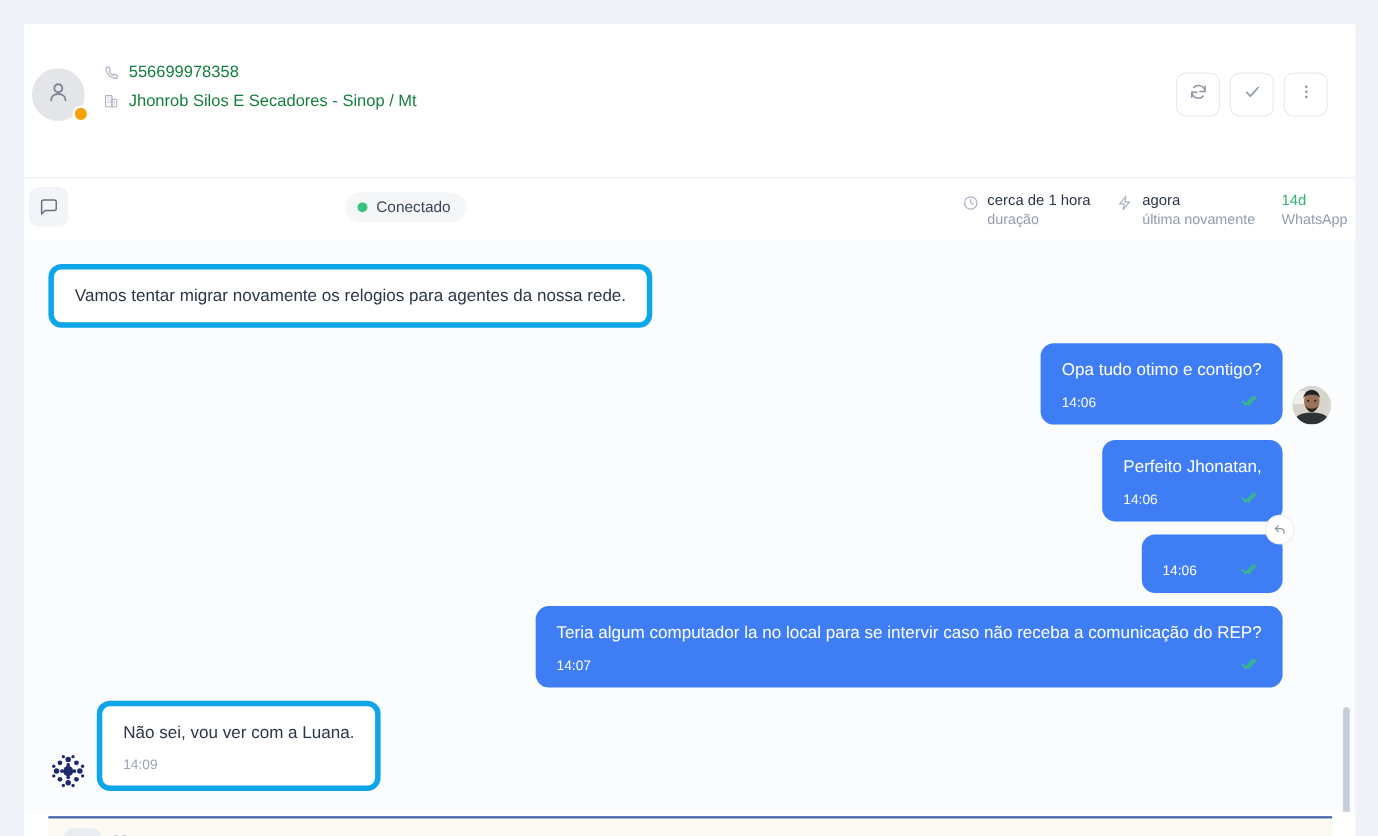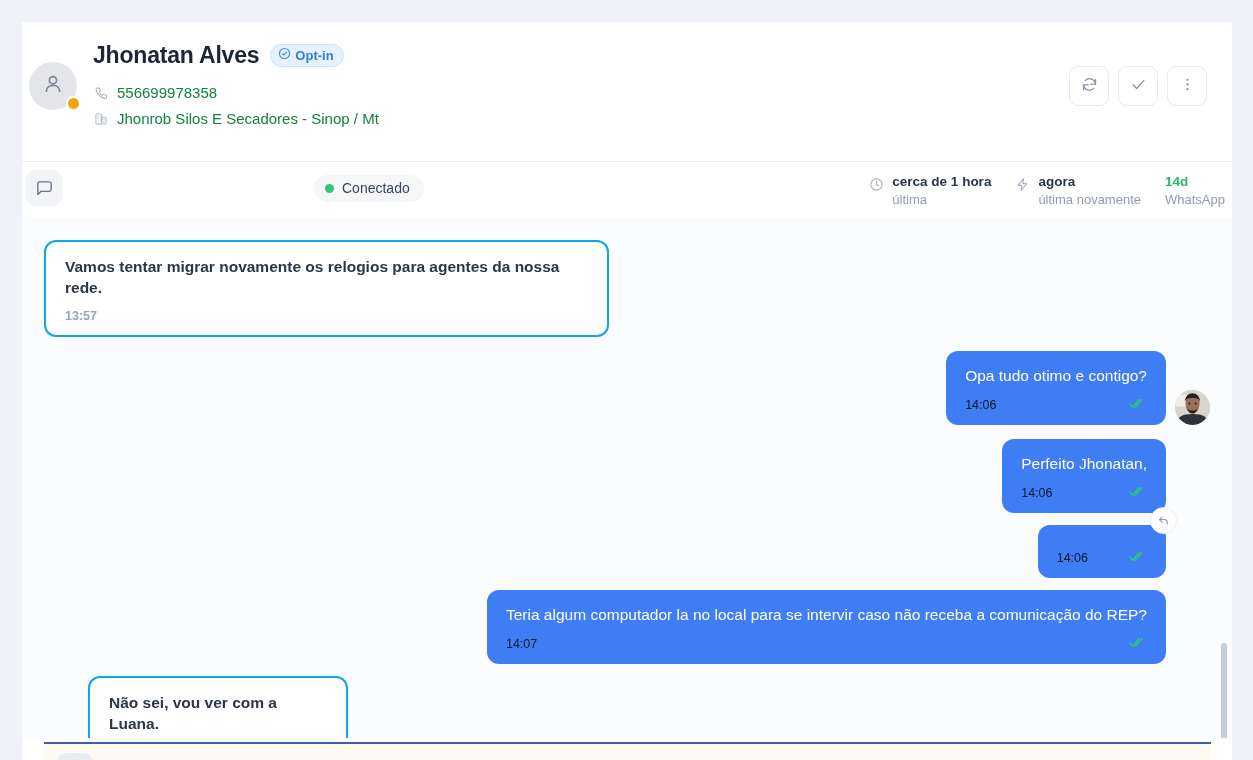--- a/index.html
+++ b/index.html
@@ -72,40 +72,40 @@
     position: absolute; left: 292px; top: 13px;
     display: inline-flex; align-items: center; gap: 8px;
     background: #f4f6f8; border-radius: 14px; padding: 5px 14px 6px 11px;
     font-size: 14px; color: #3a4557;
   }
   .conn-dot { width: 9px; height: 9px; border-radius: 50%; background: #37c37e; }
 
   .stats { position: absolute; right: 7px; top: 12px; display: flex; align-items: flex-start; gap: 24px; }
   .stat { display: flex; align-items: flex-start; gap: 8px; }
   .stat .sicon { color: #aab3c1; margin-top: 3px; }
-  .stat .sval { font-size: 13.5px; font-weight: bold; color: #2b3647; line-height: 1.15; }
+  .stat .sval { font-size: 13.5px; font-weight: normal; color: #2b3647; line-height: 1.15; }
   .stat .slab { font-size: 13px; color: #929cab; margin-top: 2px; }
   .stat.green .sval { color: #2fb36f; }
 
   
   .convo {
     position: absolute; left: 0; right: 0; top: 196px; bottom: 22px;
     background: #fbfcfe; padding: 22px 22px 0 22px; overflow: hidden;
   }
   .row { display: flex; align-items: flex-end; margin-bottom: 8px; }
   .row.in { justify-content: flex-start; }
   .row.out { justify-content: flex-end; align-items: flex-end; }
   .bubble { position: relative; border-radius: 12px; padding: 15px 19px 12px 19px; max-width: 740px; }
-  .bubble.in { background: #fff; border: 2px solid #0ea5e9; font-weight: bold; }
+  .bubble.in { background: #fff; border: 5px solid #0ea5e9; }
   .bubble.out { background: #3f7df4; }
   .btext { font-size: 15.5px; color: #2b3647; line-height: 1.35; }
   .bubble.out .btext { color: #fff; }
   .bmeta { display: flex; align-items: center; justify-content: space-between; margin-top: 10px; gap: 40px; }
   .btime { font-size: 12.5px; color: #9aa4b2; }
-  .bubble.out .btime { color: #0f172a; }
+  .bubble.out .btime { color: #ffffff; }
   .ticks { color: #35c06f; font-size: 13px; letter-spacing: -3px; }
   .msg-avatar-img {
     width: 35px; height: 35px; border-radius: 50%; margin-left: 9px; flex: 0 0 auto;
     background: #cfd6de; overflow: hidden;
   }
   .msg-avatar-logo {
     width: 36px; height: 36px; border-radius: 50%; margin-right: 8px; flex: 0 0 auto;
     background: #fbfcfe; display: flex; align-items: center; justify-content: center;
   }
   .reply-fab {
@@ -145,32 +145,20 @@
             <svg width="24" height="24" viewBox="0 0 24 24" fill="none" stroke="#7c8595" stroke-width="1.7" stroke-linecap="round">
               <circle cx="12" cy="8.2" r="3.6"></circle>
               <path d="M5.4 19.2c0-3.6 3-5.8 6.6-5.8s6.6 2.2 6.6 5.8"></path>
             </svg>
           </span>
         </div>
         <div class="status-dot"></div>
       </div>
 
       <div class="hdr-main">
-        <div class="name-row">
-          <span class="contact-name">Jhonatan Alves</span>
-          <span class="optin-badge">
-            <span>
-              <svg width="13" height="13" viewBox="0 0 24 24" fill="none" stroke="#3f8ddb" stroke-width="2.1" stroke-linecap="round" stroke-linejoin="round">
-                <circle cx="12" cy="12" r="9.3"></circle>
-                <path d="M8 12.2l2.8 2.8L16.3 9.3"></path>
-              </svg>
-            </span>
-            <span>Opt-in</span>
-          </span>
-        </div>
 
         <div class="meta-line phone-line">
           <span class="glyph">
             <svg width="14" height="14" viewBox="0 0 24 24" fill="none" stroke="#aab3c1" stroke-width="1.8" stroke-linecap="round" stroke-linejoin="round">
               <path d="M21.5 16.9v2.6a1.8 1.8 0 0 1-2 1.8 17.8 17.8 0 0 1-7.7-2.8 17.5 17.5 0 0 1-5.4-5.4A17.8 17.8 0 0 1 3.6 5.4a1.8 1.8 0 0 1 1.8-2H8a1.8 1.8 0 0 1 1.8 1.5c.1 1 .35 1.9.7 2.8a1.8 1.8 0 0 1-.4 1.9L9 10.7a14 14 0 0 0 5.4 5.4l1.1-1.1a1.8 1.8 0 0 1 1.9-.4c.9.35 1.8.6 2.8.7a1.8 1.8 0 0 1 1.5 1.8z"></path>
             </svg>
           </span>
           <span>556699978358</span>
         </div>
 
@@ -234,21 +222,21 @@
 
         <div class="stat">
           <span class="sicon">
             <svg width="15" height="15" viewBox="0 0 24 24" fill="none" stroke="#aab3c1" stroke-width="1.8" stroke-linecap="round">
               <circle cx="12" cy="12" r="9"></circle>
                 <path d="M12 6.8V12l3.4 2"></path>
             </svg>
           </span>
           <span>
             <span class="sval" style="display:block">cerca de 1 hora</span>
-            <span class="slab" style="display:block">última</span>
+            <span class="slab" style="display:block">duração</span>
           </span>
         </div>
 
         <div class="stat">
           <span class="sicon">
             <svg width="15" height="15" viewBox="0 0 24 24" fill="none" stroke="#aab3c1" stroke-width="1.8" stroke-linejoin="round">
               <path d="M13.6 2.5L4.6 13.4h6.4l-1.3 8.1 9.2-11h-6.4z"></path>
             </svg>
           </span>
           <span>
@@ -265,23 +253,20 @@
         </div>
 
       </div>
     </div>
 
     <div class="convo">
 
       <div class="row in">
         <div class="bubble in" style="max-width:565px">
           <div class="btext">Vamos tentar migrar novamente os relogios para agentes da nossa rede.</div>
-          <div class="bmeta">
-            <span class="btime">13:57</span>
-          </div>
         </div>
       </div>
 
       <div class="row out" style="margin-top:14px">
         <div class="bubble out">
           <div class="btext">Opa tudo otimo e contigo?</div>
           <div class="bmeta">
             <span class="btime">14:06</span>
             <span class="ticks">
               <svg width="19" height="13" viewBox="0 0 24 16" fill="none" stroke="#35c07f" stroke-width="2.1" stroke-linecap="round" stroke-linejoin="round">

